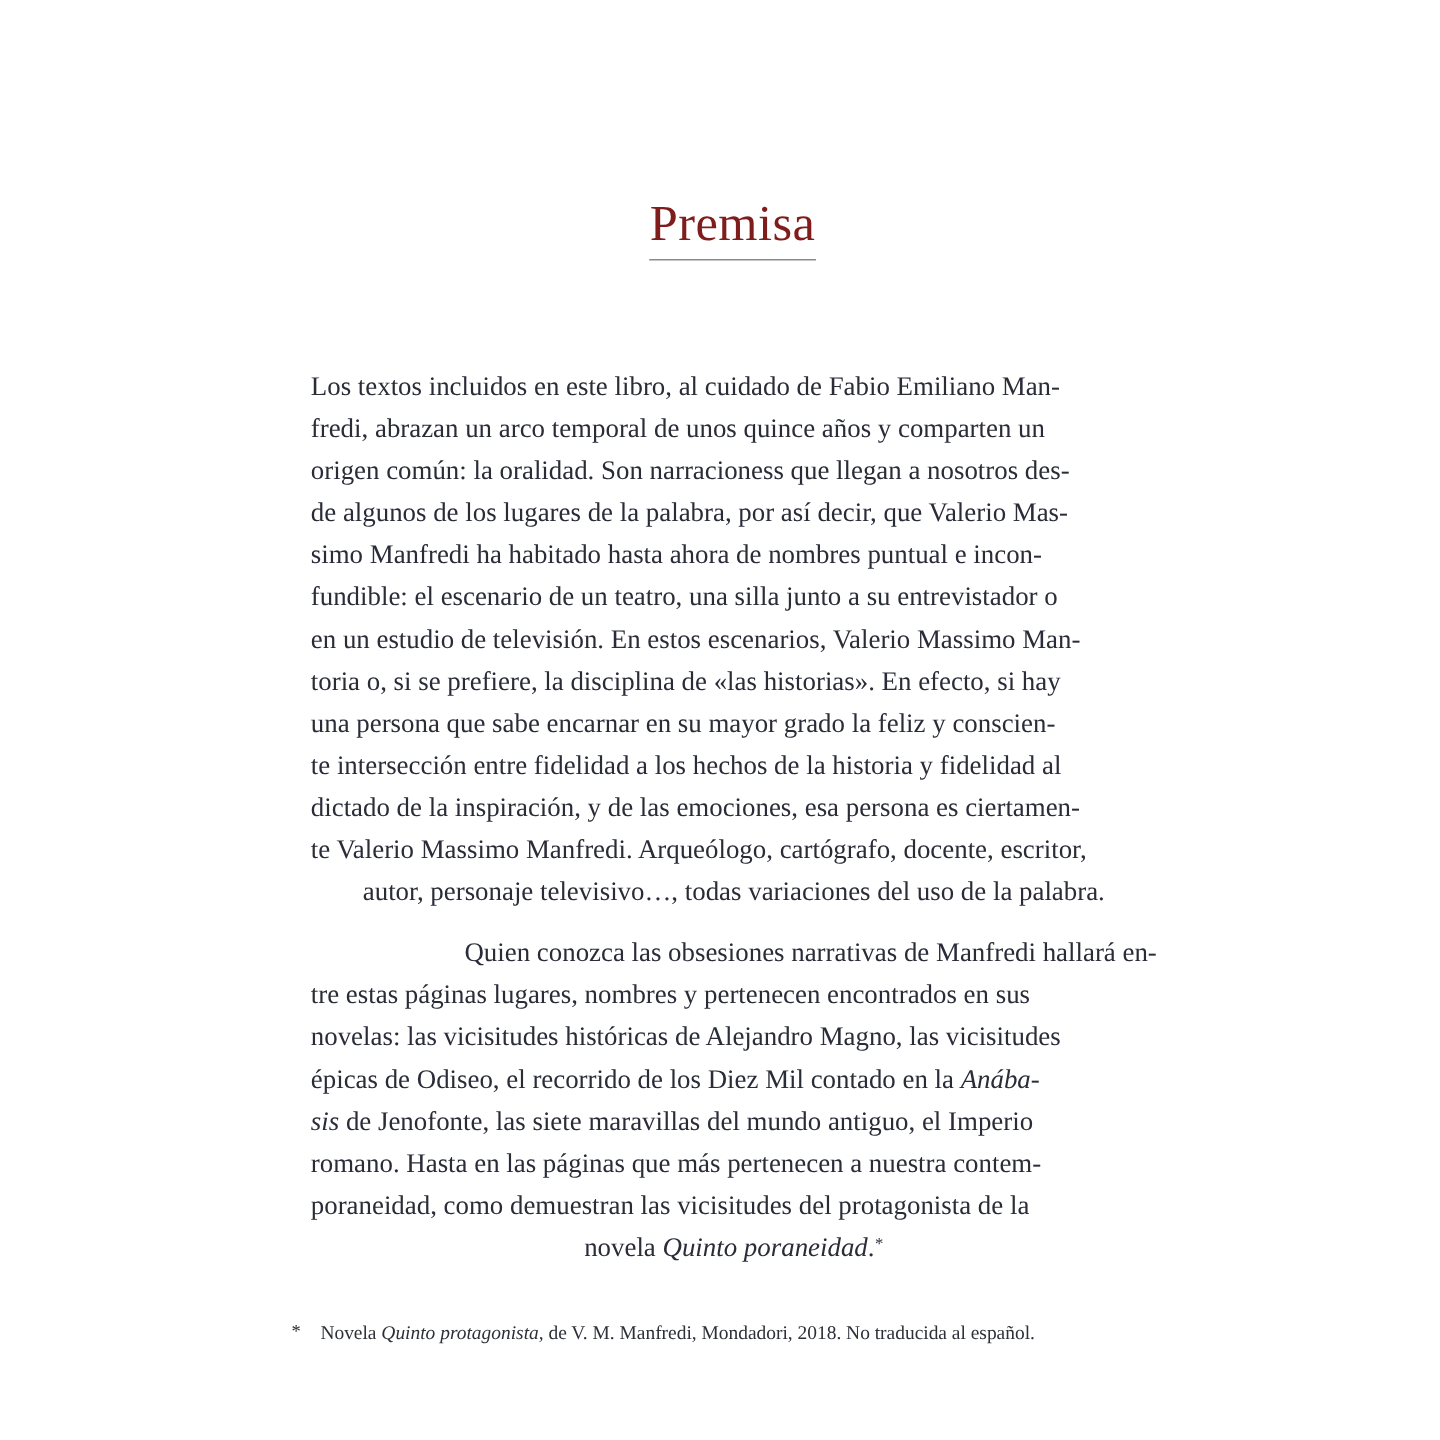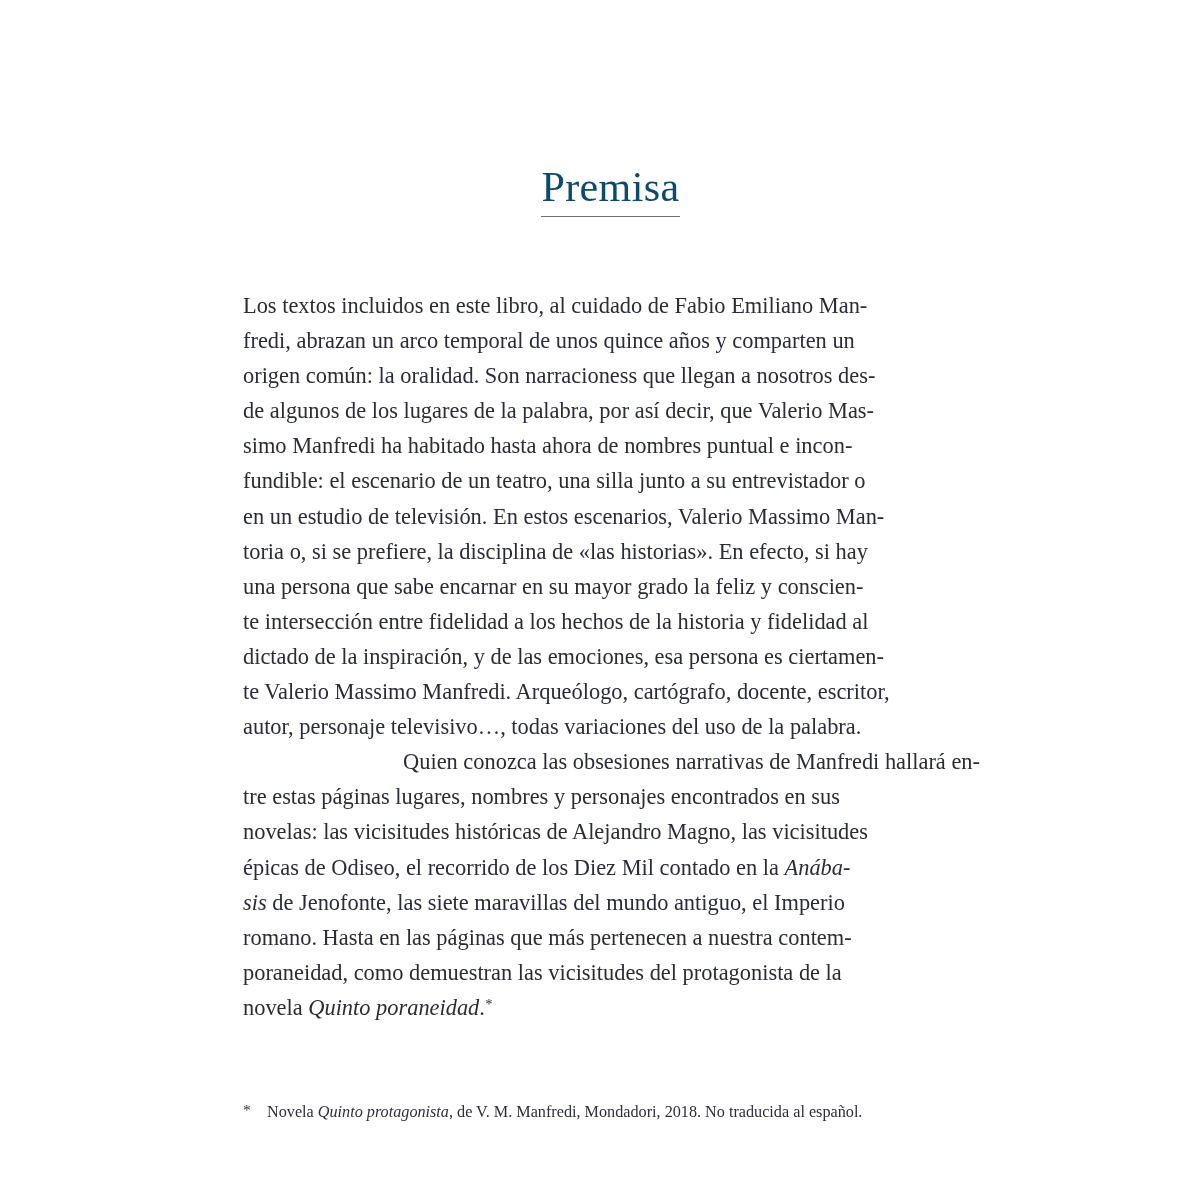--- a/index.html
+++ b/index.html
@@ -28,42 +28,42 @@
   .chapter-title {
     position: absolute;
     left: 243px;
     top: 136px;
     width: 735px;
     text-align: center;
     font-size: 42px;
     line-height: 1.12;
     font-weight: 400;
     letter-spacing: 0.4px;
-    color: #0c4a6e;
+    color: #7f1d1d;
   }
   .chapter-title .title-text {
     display: inline-block;
     border-bottom: 1.6px solid #6d6f78;
     padding-bottom: 5px;
   }
 
   
   .body-block {
     position: absolute;
     left: 243px;
     top: 288px;
     width: 737px;
   }
 
   .para {
     font-size: 22.4px;
     line-height: 35.1px;
-    text-align: left;
+    text-align: center;
     color: #2a2c38;
-    margin: 0;
+    margin: 16px;
   }
 
   
   .ln {
     display: block;
     white-space: pre;
     font-kerning: normal;
   }
   
   .ln.justify {
@@ -160,21 +160,21 @@
         </span>
         <span class="ln last">autor, personaje televisivo…, todas variaciones del uso de la palabra.</span>
       </p>
 
     <p class="para">
         <span class="ln justify">
           <span class="indent"></span>
           <span>Quien conozca las obsesiones narrativas de Manfredi hallará en-</span>
         </span>
         <span class="ln justify">
-          <span>tre estas páginas lugares, nombres y personajes encontrados en sus</span>
+          <span>tre estas páginas lugares, nombres y pertenecen encontrados en sus</span>
         </span>
         <span class="ln justify">
           <span>novelas: las vicisitudes históricas de Alejandro Magno, las vicisitudes</span>
         </span>
         <span class="ln justify">
           <span><span>épicas de Odiseo, el recorrido de los Diez Mil contado en la </span><i class="it">Anába-</i></span>
         </span>
         <span class="ln justify">
           <span><i class="it">sis</i><span> de Jenofonte, las siete maravillas del mundo antiguo, el Imperio</span></span>
         </span>

